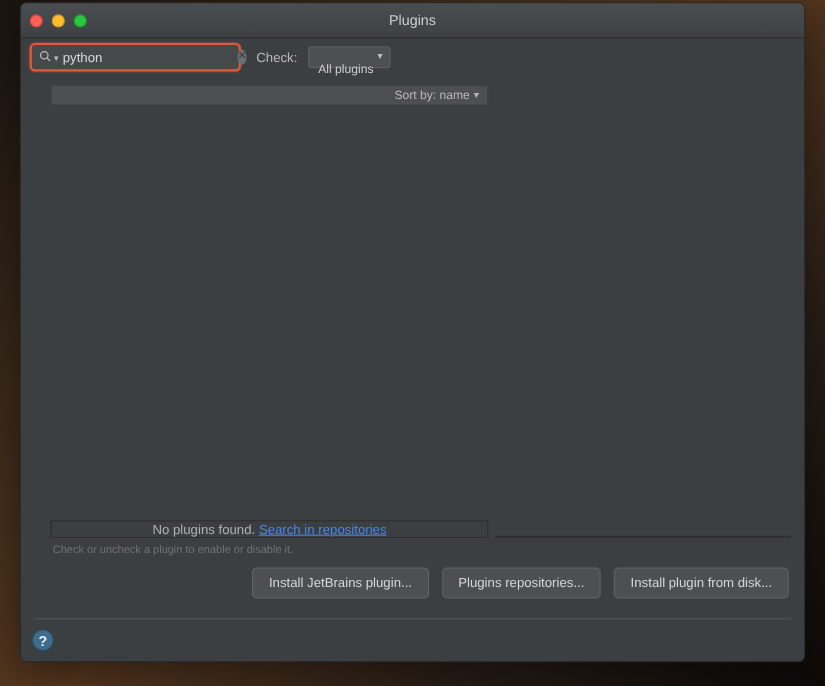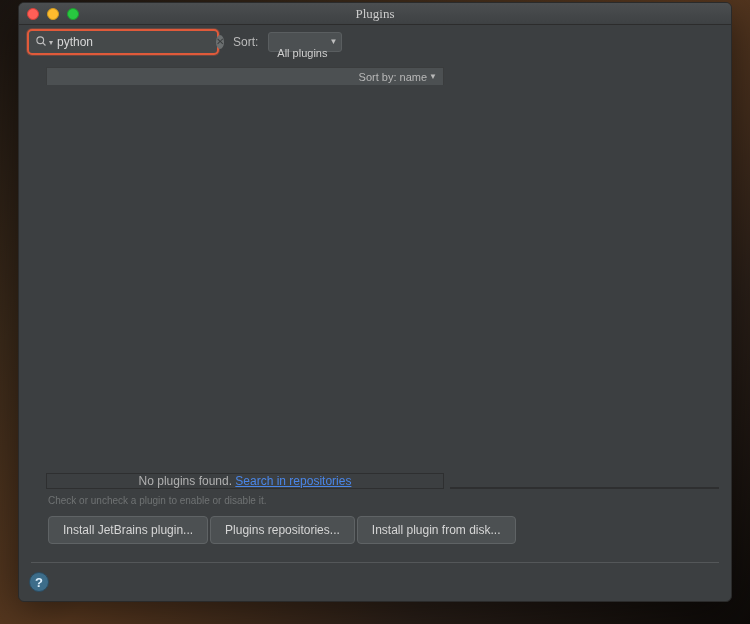--- a/index.html
+++ b/index.html
@@ -22,27 +22,26 @@
     width: 714px; height: 600px;
     background: #3c3f41;
     border: 1px solid #2a2a2a;
     border-radius: 6px;
     box-shadow: 0 10px 40px rgba(0,0,0,0.5);
     overflow: hidden;
     display: flex;
     flex-direction: column;
   }
   .titlebar {
-    height: 22px;
+    height: 32px;
     background: linear-gradient(#4b4e50, #3e4143);
     border-bottom: 1px solid #2c2c2c;
     display: flex;
     align-items: center;
     position: relative;
-    font-family: Liberation Serif, serif;
   }
   .traffic { display: flex; gap: 8px; margin-left: 8px; }
   .tl { width: 12px; height: 12px; border-radius: 50%; }
   .tl.red { background: #ff5f57; border: 0.5px solid #d1403a; }
   .tl.yellow { background: #febc2e; border: 0.5px solid #d09a22; }
   .tl.green { background: #28c840; border: 0.5px solid #1f9a31; }
   .title {
     position: absolute; left: 0; right: 0;
     text-align: center;
     color: #cdcdcd;
@@ -149,22 +148,23 @@
     border: 1px solid #2e2f30;
   }
 
   .hint {
     color: #6f7273;
     font-size: 10px;
     padding: 6px 2px 10px 2px;
   }
   .buttons {
     display: flex;
-    gap: 2px;
+    gap: 12px;
     padding: 0 2px 8px 2px;
+    justify-content: flex-end;
   }
   .btn {
     background: #4c5052;
     border: 1px solid #5f6365;
     color: #d6d6d6;
     border-radius: 4px;
     font-size: 12px;
     padding: 6px 14px;
     cursor: pointer;
   }
@@ -210,21 +210,21 @@
         <span class="search-icon">
           <svg width="12" height="12" viewBox="0 0 16 16" fill="none">
             <circle cx="7" cy="7" r="4.5" stroke="#bdbdbd" stroke-width="1.5"></circle>
             <line x1="10.5" y1="10.5" x2="14" y2="14" stroke="#bdbdbd" stroke-width="1.5"></line>
           </svg>
         </span>
         <span style="color:#bdbdbd;font-size:8px;cursor:pointer;">▾</span>
         <input class="search-input" type="text" value="python" placeholder="" style="">
         <span class="clear-btn">✕</span>
       </div>
-      <span class="show-label">Sort:</span>
+      <span class="show-label">Check:</span>
       <div class="combo">
         <span>All plugins</span>
         <span class="caret">▼</span>
       </div>
     </div>
 
     <div class="content">
 
       <div class="sort-row">
         <span>Sort by:</span>

